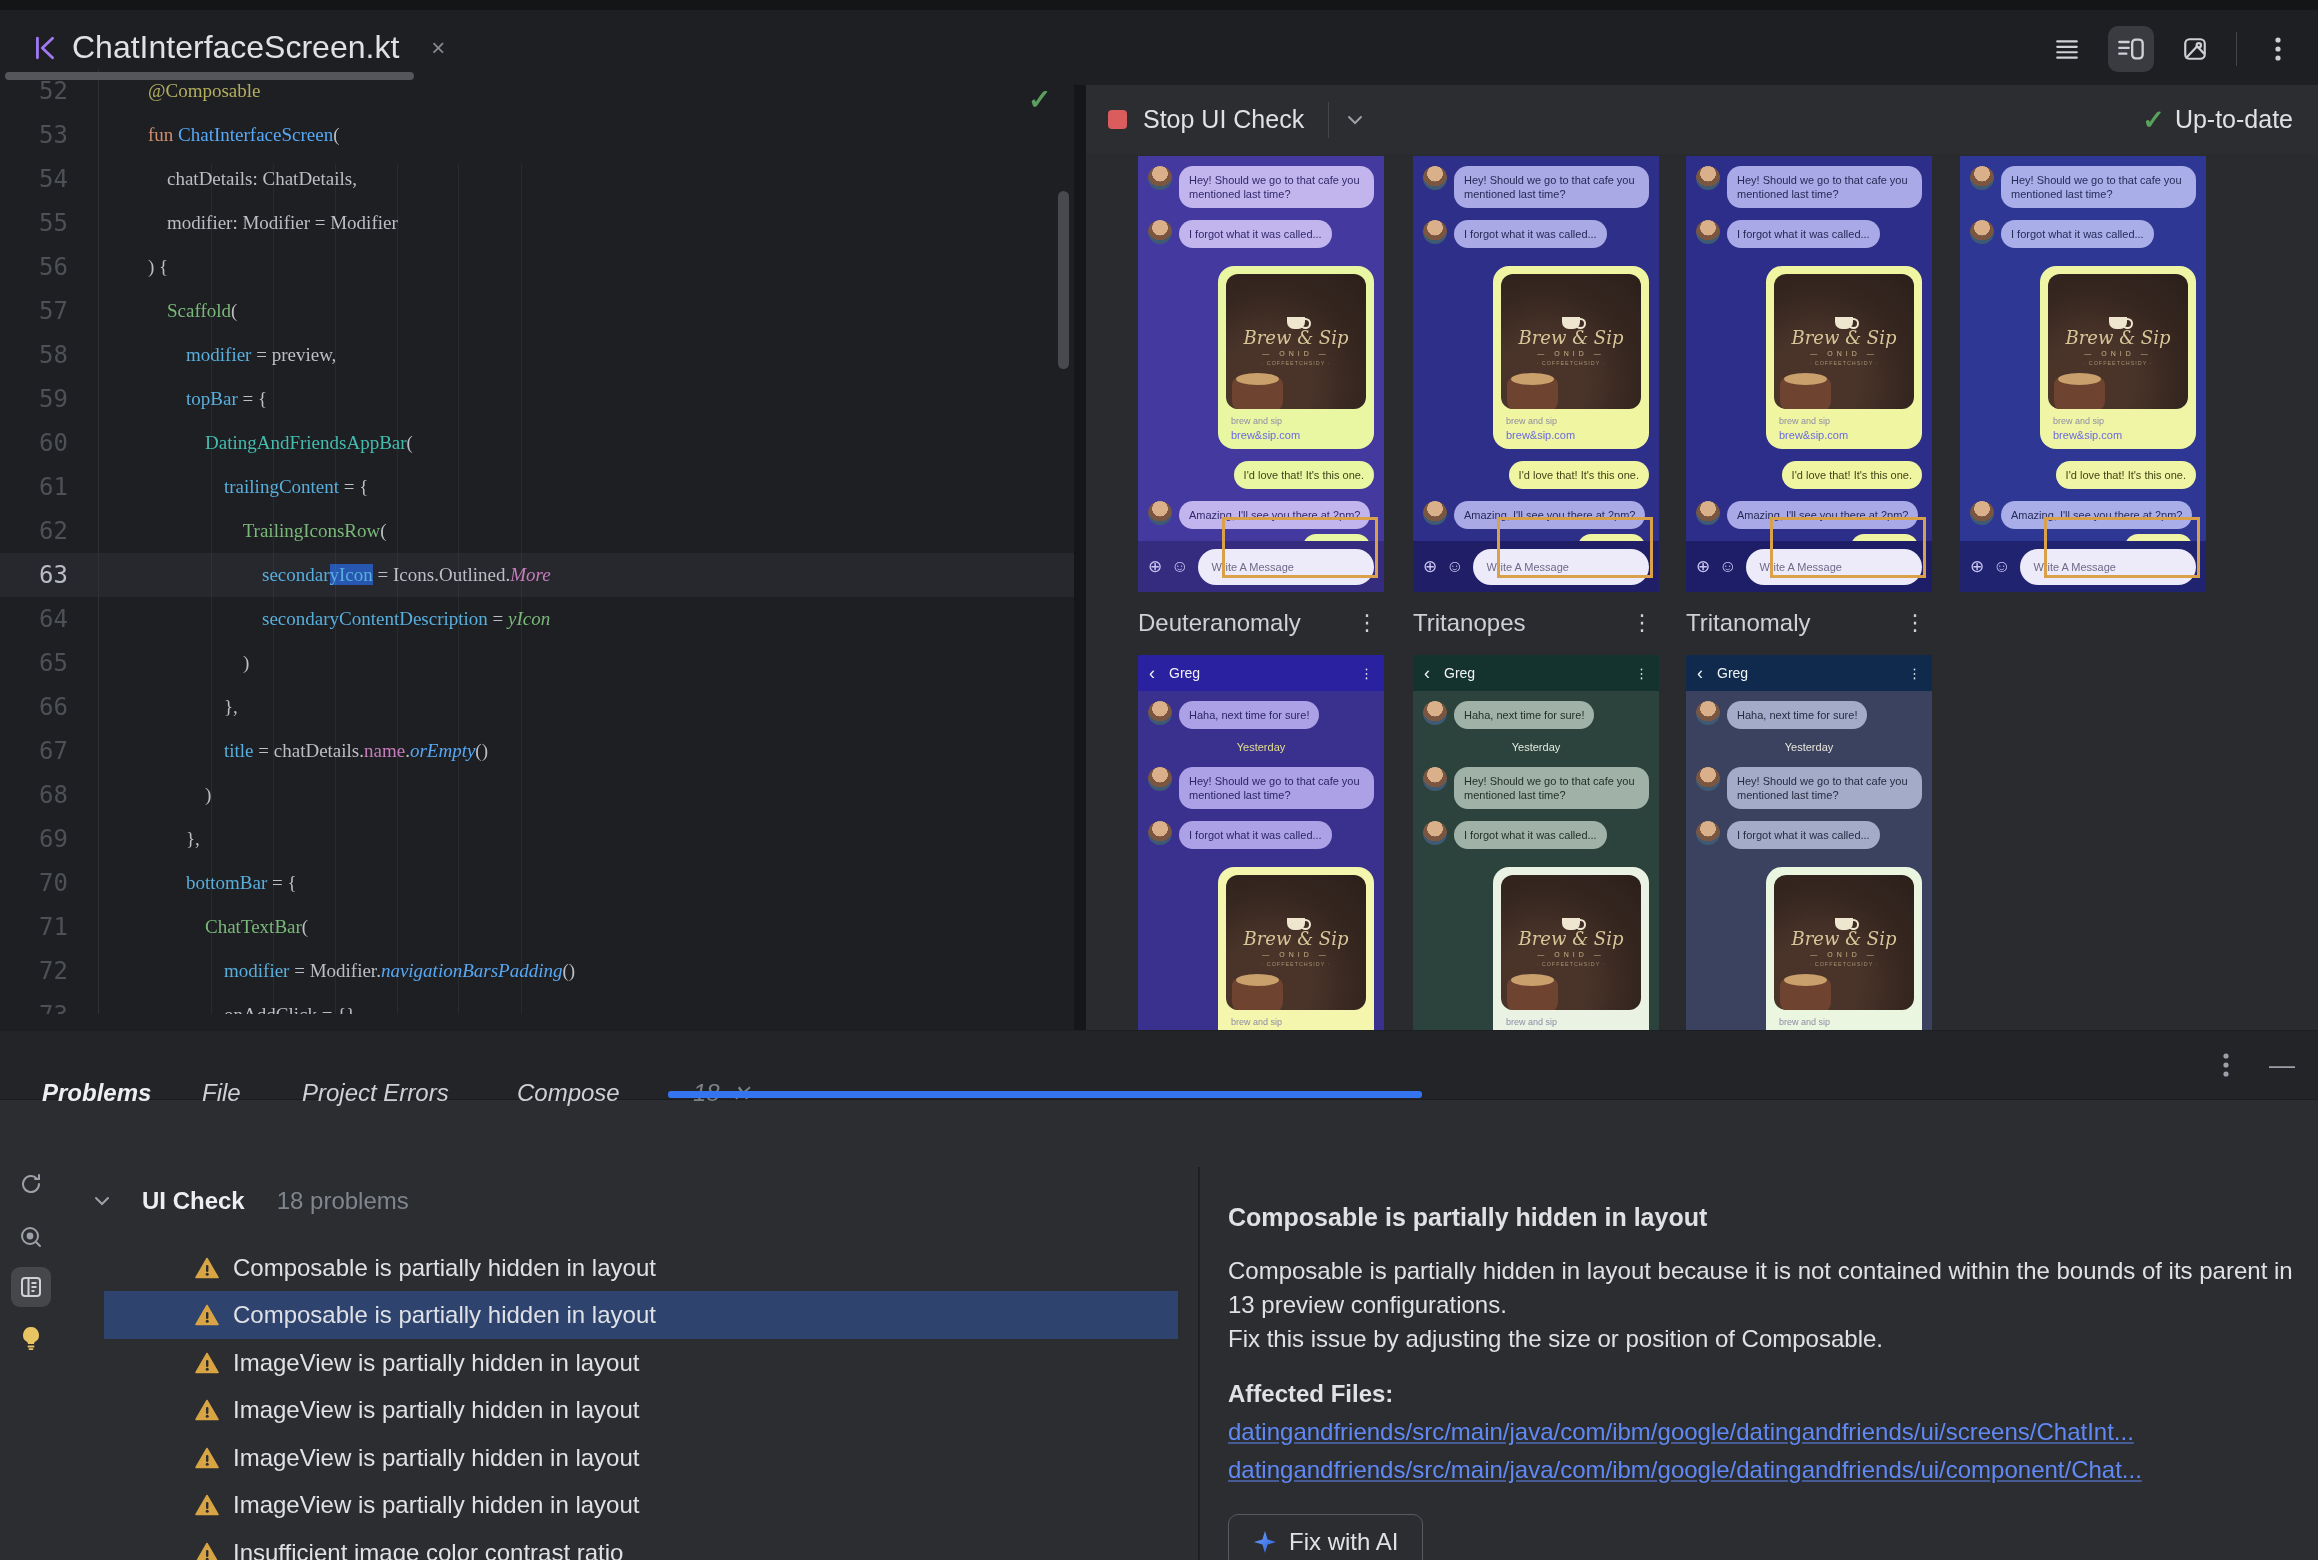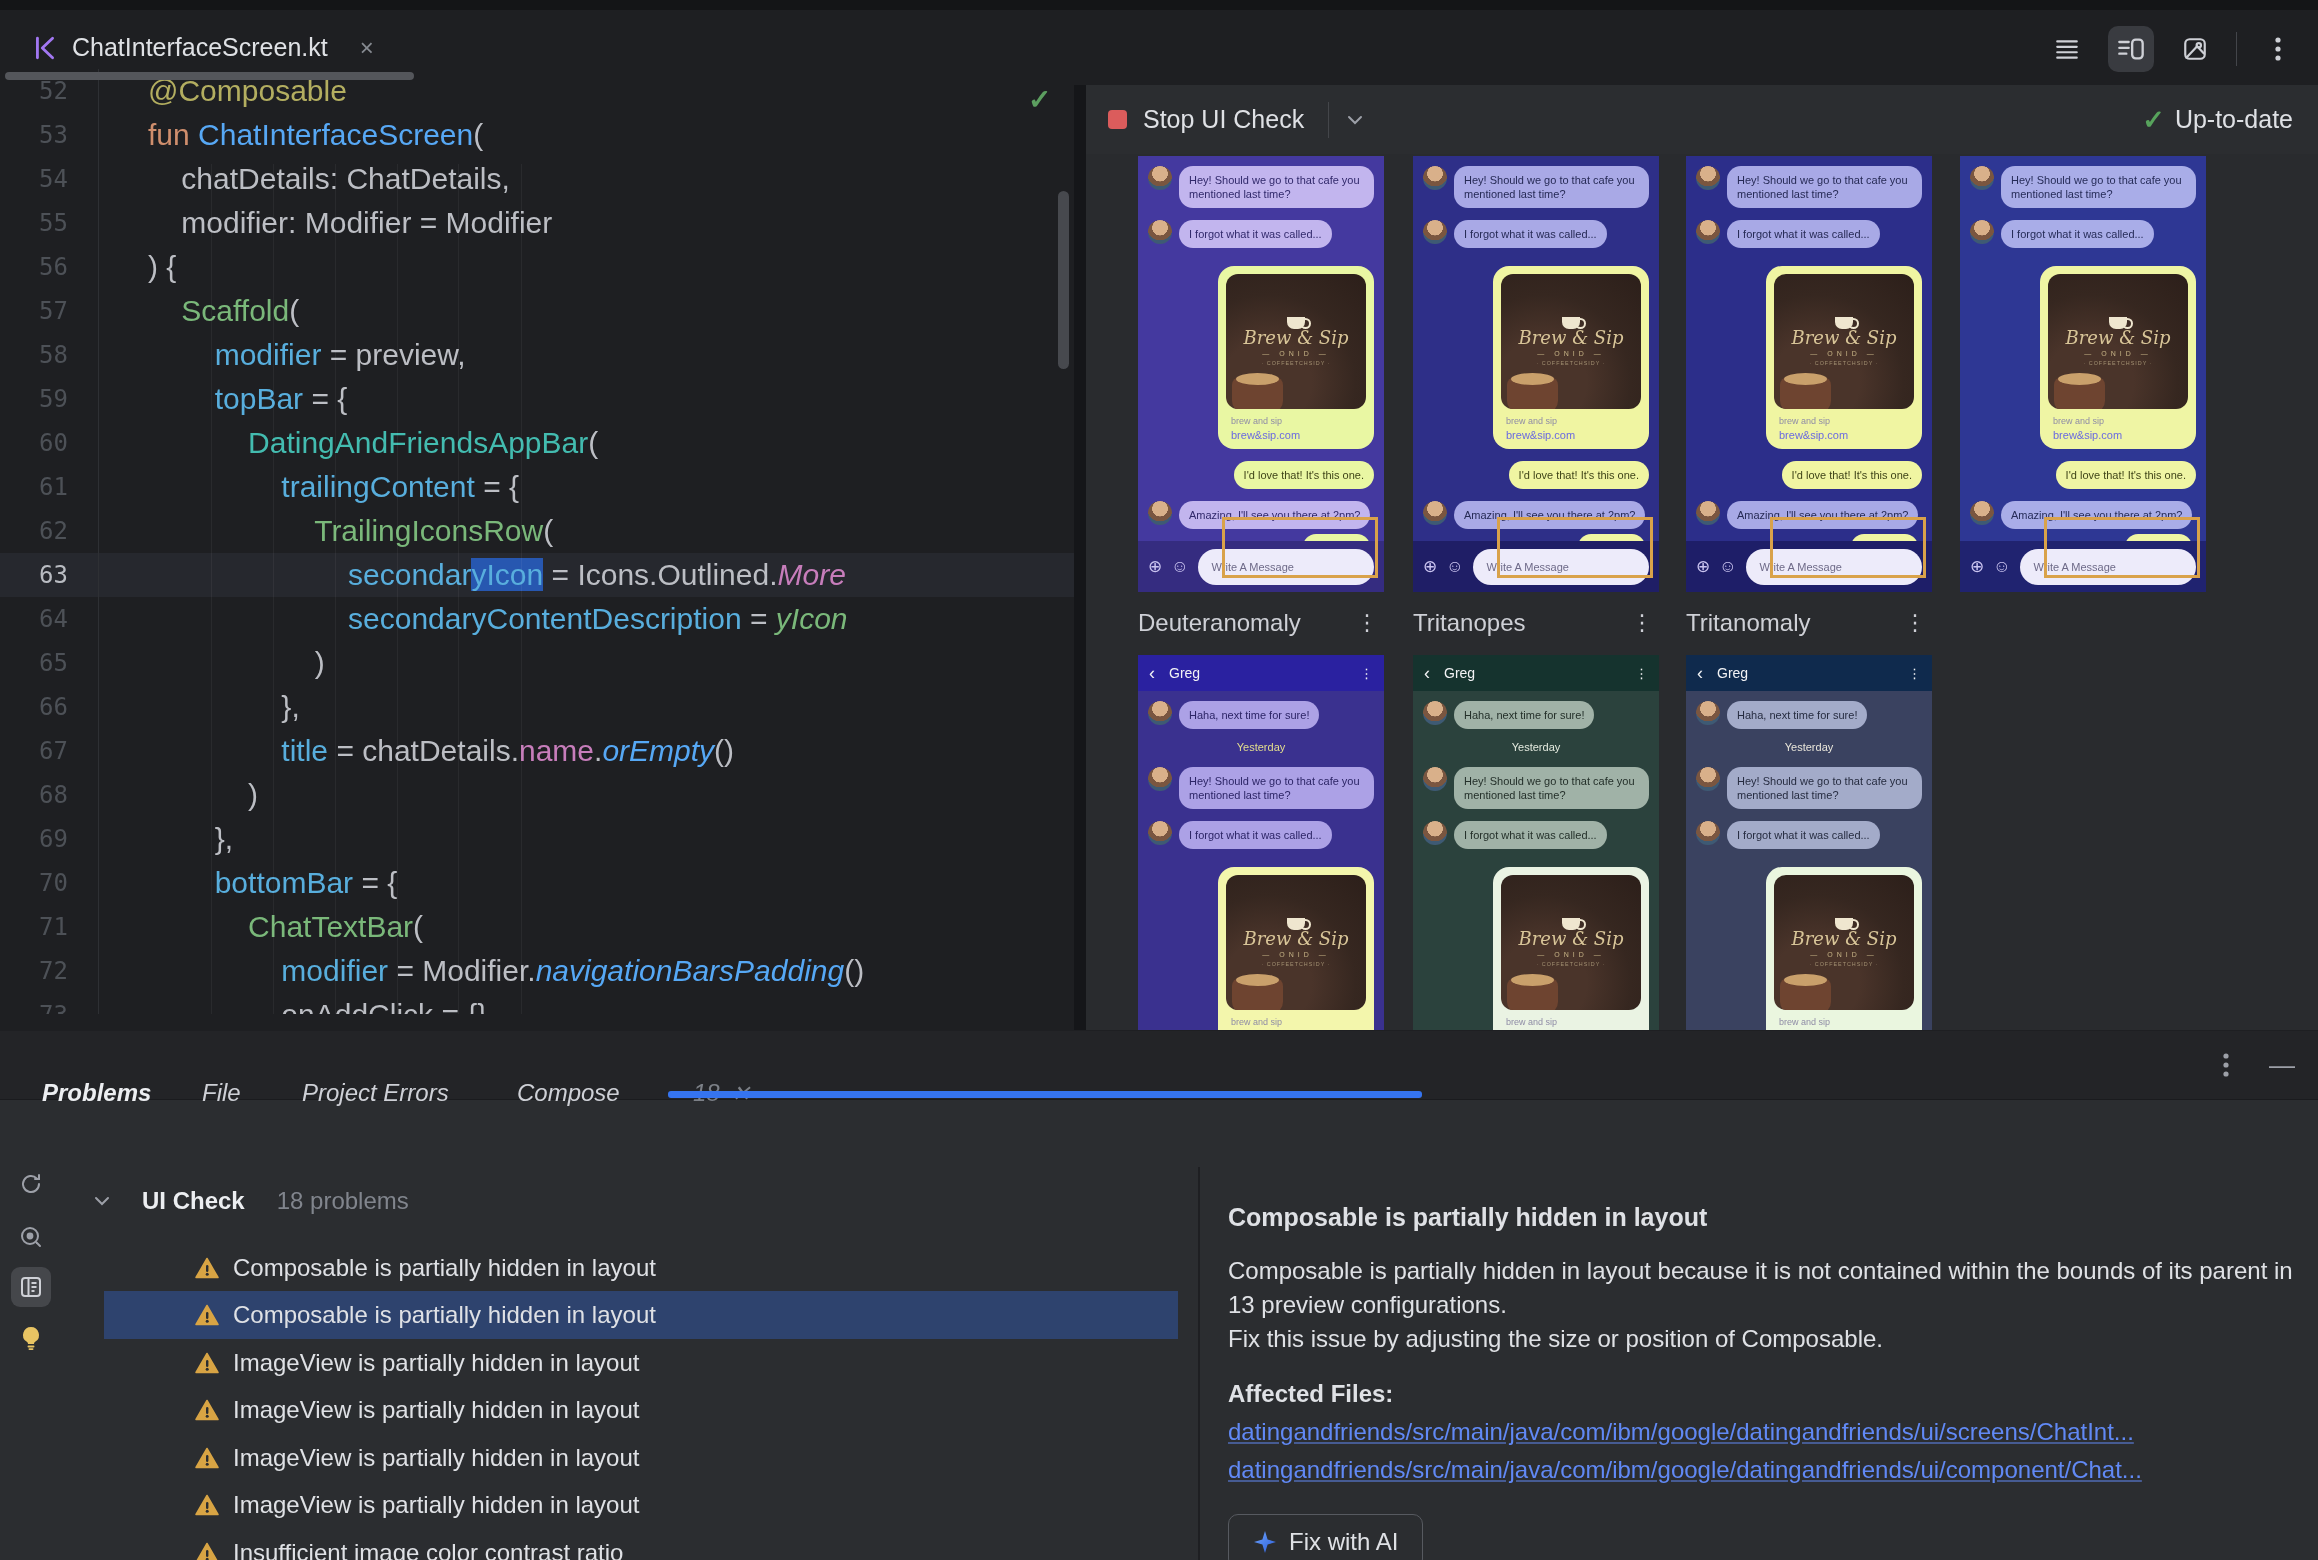--- a/index.html
+++ b/index.html
@@ -5,38 +5,38 @@
   html,body{margin:0;padding:0;}
   body{
     width:2319px;height:1560px;position:relative;overflow:hidden;
     background:#1E1F22;font-family:"Liberation Sans",sans-serif;
     -webkit-font-smoothing:antialiased;
   }
   
   #top-strip{position:absolute;left:0;top:0;width:2319px;height:10px;background:#141517;}
   #tabbar{position:absolute;left:0;top:10px;width:2319px;height:75px;background:#1E1F22;border-bottom:1px solid #2A2B2E;}
   .etab{position:absolute;left:22px;top:0;height:75px;display:flex;align-items:center;gap:14px;padding:0 10px;}
-  .etab .title{color:#DFE1E5;font-size:25px;}
+  .etab .title{color:#DFE1E5;font-size:32px;}
   .etab .close{color:#868A91;font-size:24px;margin-left:18px;cursor:default;}
   #win-icons{position:absolute;right:18px;top:14px;height:50px;display:flex;align-items:center;gap:18px;}
   .wicon{width:46px;height:46px;display:flex;align-items:center;justify-content:center;border-radius:10px;}
   .wicon.sel{background:#393B40;}
   .wsep{width:1px;height:34px;background:#43454A;}
   
   #editor{position:absolute;left:0;top:69px;width:1074px;height:945px;overflow:hidden;background:#1E1F22;}
   #hscroll{position:absolute;left:5px;top:3px;width:409px;height:8px;border-radius:4px;background:#54565B;}
   #vscroll{position:absolute;left:1058px;top:122px;width:11px;height:178px;border-radius:6px;background:#47494E;}
   #inspect-ok{position:absolute;left:1028px;top:14px;color:#5C9E60;font-size:28px;font-weight:bold;}
   #code-lines{position:absolute;left:0;top:0;width:1782px;}
   .crow{height:44px;display:flex;align-items:center;}
   .crow.caret{background:#26282E;}
   .ln{width:99px;flex:none;text-align:right;padding-right:30px;box-sizing:border-box;
       color:#4D5157;font-family:"DejaVu Sans Mono",monospace;font-size:24px;border-right:1px solid #2E3034;align-self:stretch;display:flex;align-items:center;justify-content:flex-end;}
   .crow.caret .ln{color:#B9BCC2;}
-  .codetext{margin:0 0 0 49px;font-family:Liberation Sans, sans-serif;font-size:30px;white-space:pre;text-align:center;}
+  .codetext{margin:0 0 0 49px;font-family:Liberation Serif, serif;font-size:19px;white-space:pre;text-align:center;}
   .seg.pl{color:#BCBEC4;} .seg.ann{color:#B3AE60;} .seg.kw{color:#CF8E6D;}
   .seg.fn{color:#57A8F5;} .seg.grn{color:#7AB87A;} .seg.tel{color:#43BCB0;}
   .seg.cyn{color:#58AEDD;} .seg.pnk{color:#C77DBB;}
   .seg.pki{color:#C77DBB;font-style:italic;} .seg.bli{color:#56A8F5;font-style:italic;}
   .seg.gri{color:#7AB87A;font-style:italic;}
   .seg.sel{background:#2757B0;}
   .iguide{position:absolute;top:95px;bottom:0;width:1px;background:rgba(255,255,255,0.05);}
   
   #vsplit{position:absolute;left:1074px;top:85px;width:12px;height:945px;background:#151619;}
   

